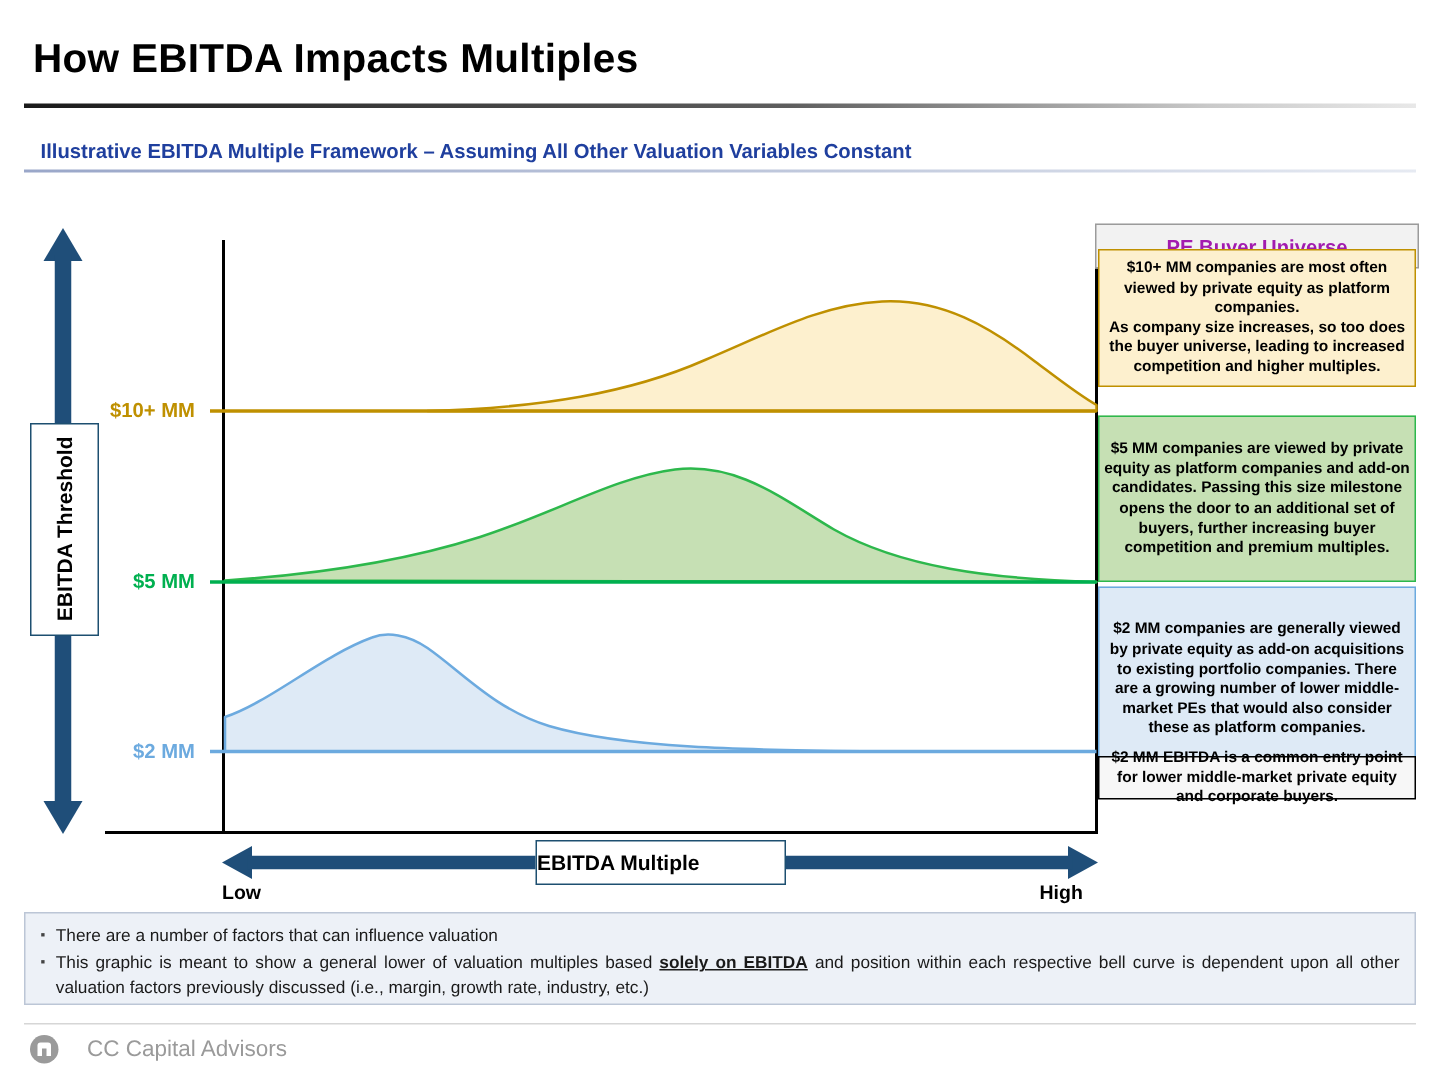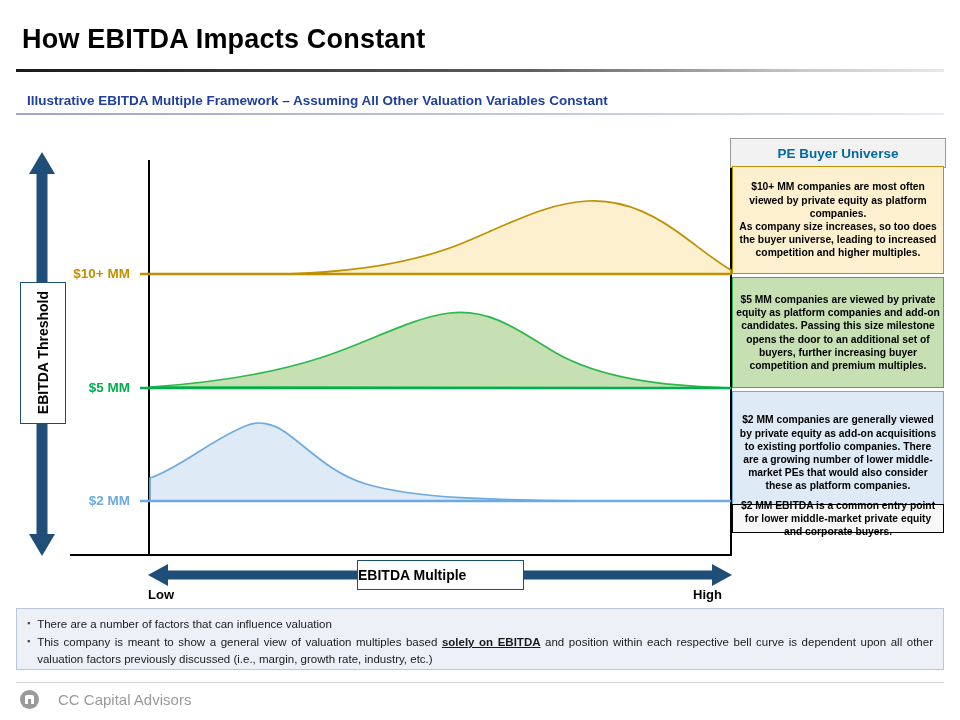--- a/index.html
+++ b/index.html
@@ -54,24 +54,24 @@
     position:absolute;left:357px;top:560px;width:165px;height:28px;
     border:1.3px solid #1d4f70;background:#fff;
     display:flex;align-items:center;justify-content:flex-start;
     font-size:14px;font-weight:bold;color:#000;
   }
   #label-low{position:absolute;left:148px;top:587px;font-size:13px;font-weight:bold;color:#000000;}
   #label-high{position:absolute;left:693px;top:587px;font-size:13px;font-weight:bold;color:#000;}
 
   
   #pe-header{
-    position:absolute;left:730px;top:138px;width:214px;height:28px;
+    position:absolute;left:730px;top:149px;width:214px;height:28px;
     border:1.2px solid #9b9b9b;background:#f2f2f2;
     display:flex;align-items:center;justify-content:center;
-    font-size:13.5px;font-weight:bold;color:#0369a1;
+    font-size:13.5px;font-weight:bold;color:#a21caf;
   }
   .pe-box{
     position:absolute;left:732px;width:212px;
     box-sizing:border-box;
     display:flex;align-items:center;justify-content:center;
     text-align:center;font-size:10.3px;font-weight:bold;color:#000;
     line-height:1.28;padding:2px 3px;
   }
 
   
@@ -102,21 +102,21 @@
   }
   #footer-mark::after{
     content:"";position:absolute;left:8px;top:9px;width:3px;height:5px;background:#9a9a9a;
   }
 </style>
 </head>
 <body>
 
 <div class="slide">
 
-  <div id="page-title">How EBITDA Impacts Constant</div>
+  <div id="page-title">How EBITDA Impacts Multiples</div>
   <div id="title-rule"></div>
   <div id="subtitle">Illustrative EBITDA Multiple Framework – Assuming  All  Other Valuation Variables Constant</div>
   <div id="subtitle-rule"></div>
 
   <div id="y-axis-line"></div>
   <div id="x-axis-line"></div>
   <div id="right-divider"></div>
 
   <svg id="threshold-arrow" viewBox="0 0 36 404">
     <polygon points="18,0 31,22 5,22" fill="#1F4E79"></polygon>
@@ -167,21 +167,21 @@
   <div id="x-axis-box">
     <span>EBITDA Multiple</span>
   </div>
   <div id="label-low">Low</div>
   <div id="label-high">High</div>
 
   <div id="pe-header">
     <span>PE Buyer Universe</span>
   </div>
 
-  <div class="pe-box" style="top: 166px; height: 108px; background: rgb(253, 240, 206); border: 1.4px solid rgb(191, 144, 0);">
+  <div class="pe-box" style="top: 166px; height: 92px; background: rgb(253, 240, 206); border: 1.4px solid rgb(191, 144, 0);">
       <div>$10+ MM companies are most often viewed by private equity as platform companies.<br>As company size increases, so too does the buyer universe, leading to increased competition and higher multiples.</div>
     </div>
   <div class="pe-box" style="top: 277px; height: 111px; background: rgb(198, 224, 180); border: 1.4px solid rgb(45, 184, 76);">
       <div>$5 MM companies are viewed by private equity as platform companies and add-on candidates. Passing this size milestone opens the door to an additional set of buyers, further increasing buyer competition and premium multiples.</div>
     </div>
   <div class="pe-box" style="top: 391px; height: 124px; background: rgb(222, 234, 246); border: 1.4px solid rgb(108, 170, 223);">
       <div>$2 MM companies are generally viewed by private equity as add-on acquisitions to existing portfolio companies. There are a growing number of lower middle-market PEs that would also consider these as platform companies.</div>
     </div>
   <div class="pe-box" style="top: 504px; height: 29px; background: rgb(247, 247, 247); border: 1.4px solid rgb(0, 0, 0);">
       <div>$2 MM EBITDA  is a common entry point for lower middle-market private equity and corporate buyers.</div>
@@ -189,21 +189,21 @@
 
   <div id="footnote">
     <div class="fn-item">
       <span class="fn-bullet">▪</span>
       <span class="fn-text">
         <span>There are a number of factors that can influence valuation</span>
       </span>
     </div>
     <div class="fn-item">
       <span class="fn-bullet">▪</span>
-      <span class="fn-text"><span>This company is meant to show a general view of valuation multiples based </span><span class="fn-em">solely on EBITDA</span><span> and position within each respective bell curve is dependent upon all other valuation factors previously discussed (i.e., margin, growth rate, industry, etc.)</span></span>
+      <span class="fn-text"><span>This graphic is meant to show a general lower of valuation multiples based </span><span class="fn-em">solely on EBITDA</span><span> and position within each respective bell curve is dependent upon all other valuation factors previously discussed (i.e., margin, growth rate, industry, etc.)</span></span>
     </div>
   </div>
 
   <div id="footer-rule"></div>
   <div id="footer">
     <span id="footer-mark"></span>
     <span>CC Capital Advisors</span>
   </div>
 
 </div>

